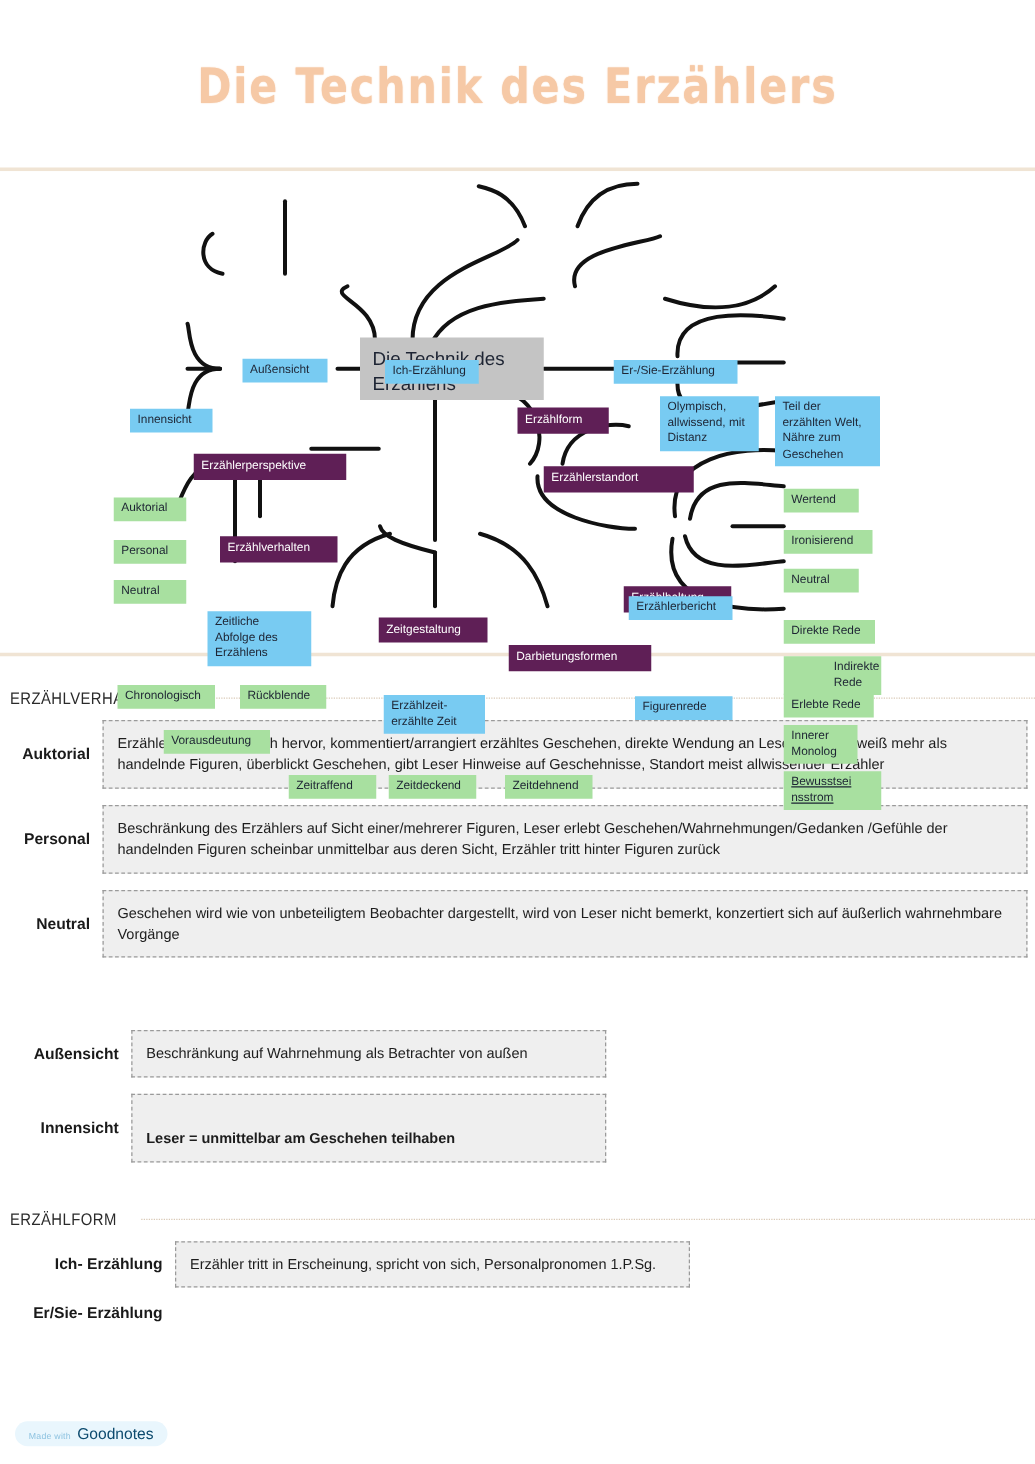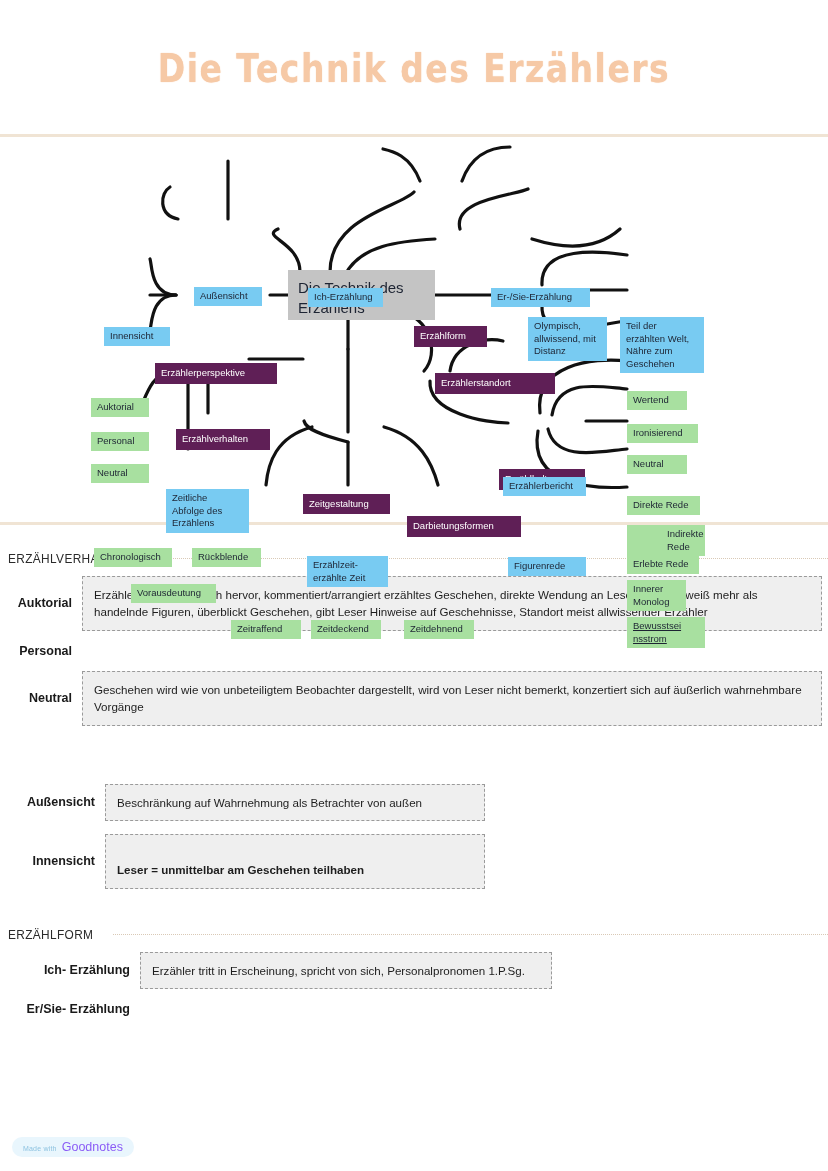--- a/index.html
+++ b/index.html
@@ -144,21 +144,21 @@
     left: 12px;
     bottom: 14px;
     background: #e9f6fd;
     border-radius: 11px;
     padding: 3px 11px;
     display: flex;
     align-items: baseline;
     gap: 5px;
   }
   .badge .made { font-size: 7px; color: #8ec3e0; letter-spacing: .2px; }
-  .badge .gn   { font-size: 12.5px; color: #8b5cf6; }
+  .badge .gn   { font-size: 12.5px; color: #0c4a6e; }
 </style>
 </head>
 <body>
 
 <div class="title-wrap">
   <div class="doc-title">Die Technik des Erzählers</div>
 </div>
 <div class="rule top"></div>
 
 <div class="mindmap">
@@ -273,20 +273,21 @@
   <div class="sec-head">
     <span class="label">ERZÄHLVERHALTEN</span>
     <span class="dots"></span>
   </div>
   <div class="row">
     <div class="rlabel">Auktorial</div>
     <div class="rbox">Erzählerfigur tritt deutlich hervor, kommentiert/arrangiert erzähltes Geschehen, direkte Wendung an Leser möglich, weiß mehr als handelnde Figuren, überblickt Geschehen, gibt Leser Hinweise auf Geschehnisse, Standort meist allwissender Erzähler</div>
   </div>
   <div class="row">
     <div class="rlabel">Personal</div>
+    <div class="rbox">Beschränkung des Erzählers auf Sicht einer/mehrerer Figuren, Leser erlebt Geschehen/Wahrnehmungen/Gedanken /Gefühle der handelnden Figuren scheinbar unmittelbar aus deren Sicht, Erzähler tritt hinter Figuren zurück</div>
   </div>
   <div class="row">
     <div class="rlabel">Neutral</div>
     <div class="rbox">Geschehen wird wie von unbeteiligtem Beobachter dargestellt, wird von Leser nicht bemerkt, konzertiert sich auf äußerlich wahrnehmbare Vorgänge</div>
   </div>
 </div>
 
 <div class="section" id="sec-perspektive">
   <div class="row">
     <div class="rlabel">Außensicht</div>

